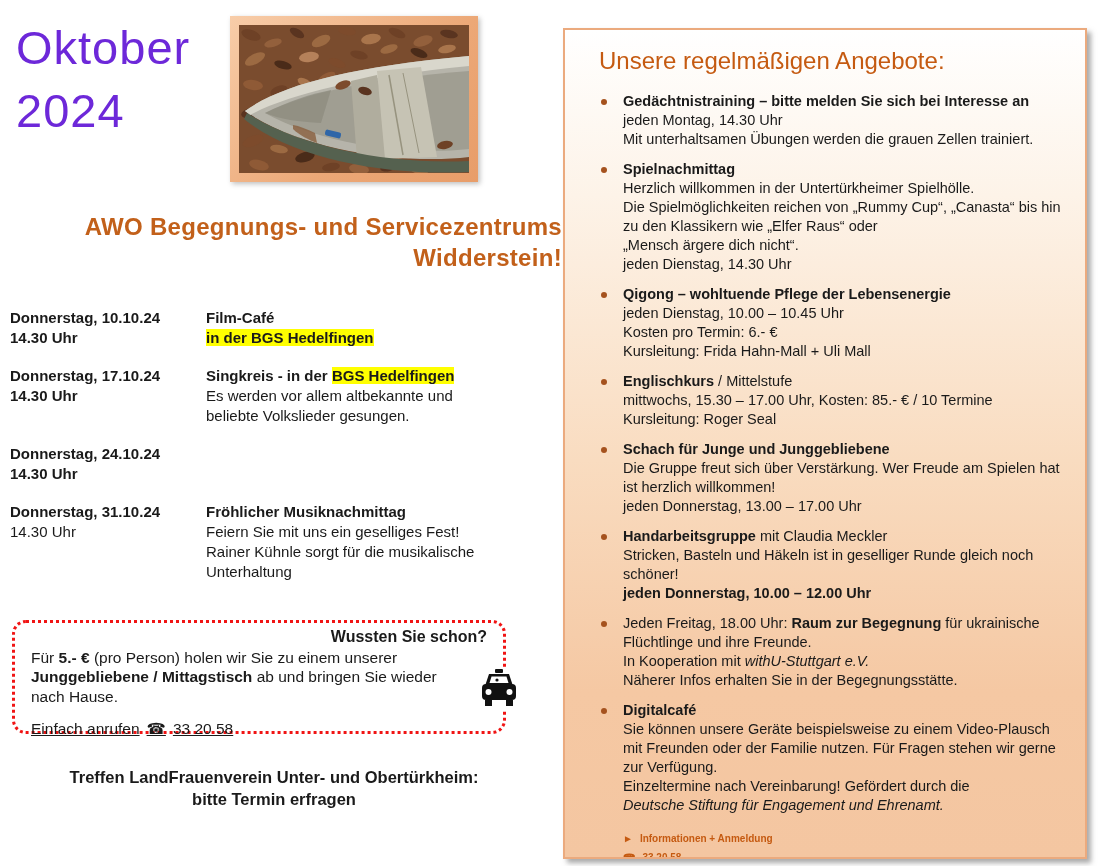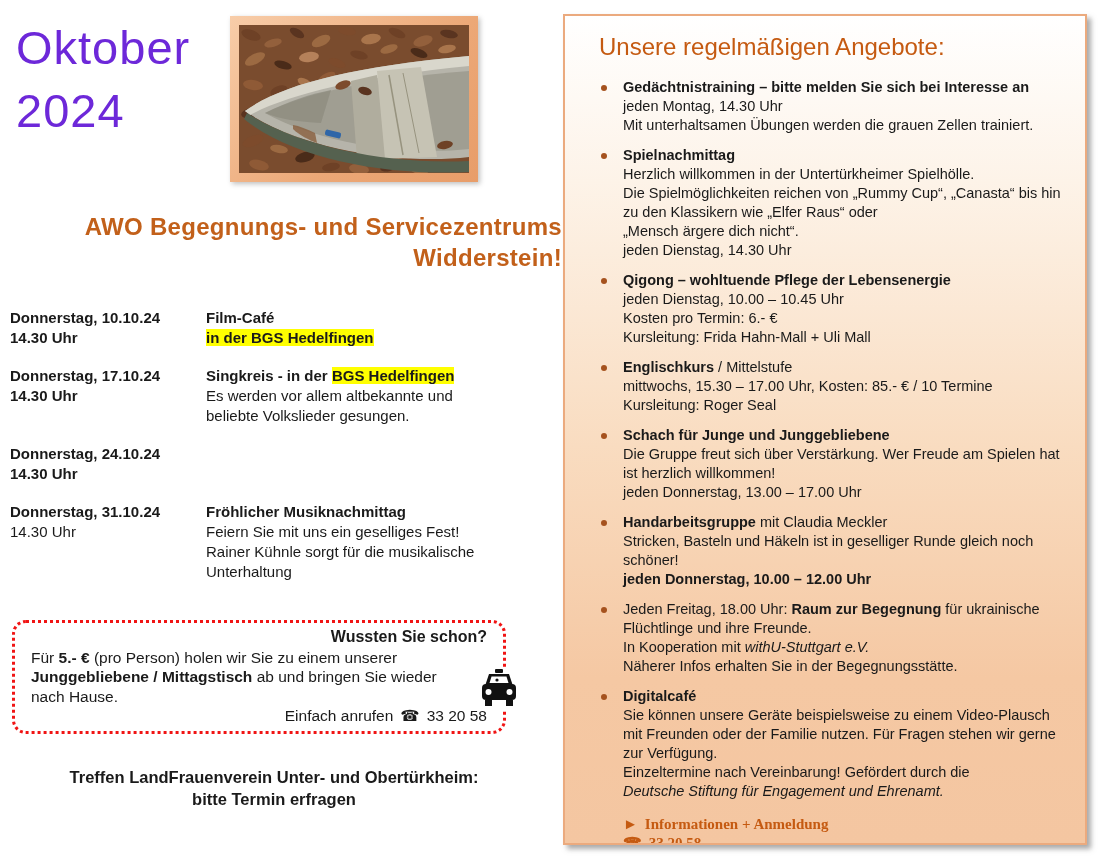--- a/index.html
+++ b/index.html
@@ -24,37 +24,37 @@
 
   .schedule{position:absolute;left:10px;top:308px;width:548px;font-size:15px;line-height:20px;}
   .srow{display:flex;margin-bottom:18px;}
   .sdate{width:196px;flex:none;}
   .sdesc{flex:1;}
 
   .taxi-box{position:absolute;left:12px;top:620px;width:494px;height:114px;box-sizing:border-box;
             border:3px dotted #f01414;border-radius:14px;padding:4px 16px 0 16px;
             font-size:15.5px;line-height:19.5px;}
   .box-title{text-align:right;font-weight:bold;font-size:16px;margin-bottom:1px;}
-  .call-line{text-align:right;margin-top:0;}
+  .call-line{text-align:left;margin-top:13px;text-decoration:underline;}
   .taxi-icon{position:absolute;right:-20px;top:44px;width:48px;height:42px;background:#ffffff;
              display:flex;align-items:center;justify-content:center;}
   .land-note{position:absolute;left:0;top:766px;width:548px;text-align:center;
              font-weight:bold;font-size:16.5px;line-height:22px;}
 
   
-  .panel{position:absolute;left:563px;top:14px;width:524px;height:831px;box-sizing:border-box;
+  .panel{position:absolute;left:563px;top:28px;width:524px;height:831px;box-sizing:border-box;
          border:2px solid #ebaa7e;
          background:linear-gradient(to bottom,#ffffff 0%,#fdf3e8 20%,#f9dcc0 52%,#f5c8a3 80%,#f4c6a1 100%);
          box-shadow:4px 4px 5px rgba(125,125,125,0.65);
          padding:14px 16px 0 30px;overflow:hidden;}
   .panel-heading{font-size:24px;line-height:30px;color:#c55a11;margin:2px 0 16px 4px;}
   .offer{display:flex;margin-bottom:11px;}
   .dot{flex:none;width:6px;height:6px;border-radius:50%;background:#a5521e;margin:7px 16px 0 6px;}
   .offer-content{font-size:14.5px;line-height:19px;}
-  .panel-footer{color:#c55a11;font-weight:bold;font-size:15px;line-height:19px;margin:14px 0 0 28px;font-family:Liberation Serif, serif;}
+  .panel-footer{color:#c55a11;font-weight:bold;font-size:10px;line-height:19px;margin:14px 0 0 28px;}
   .sp{margin-right:7px;}
 </style>
 </head>
 <body>
 
 <div id="page">
 
   <div class="month-title">
     <div>Oktober</div>
     <div>2024</div>

